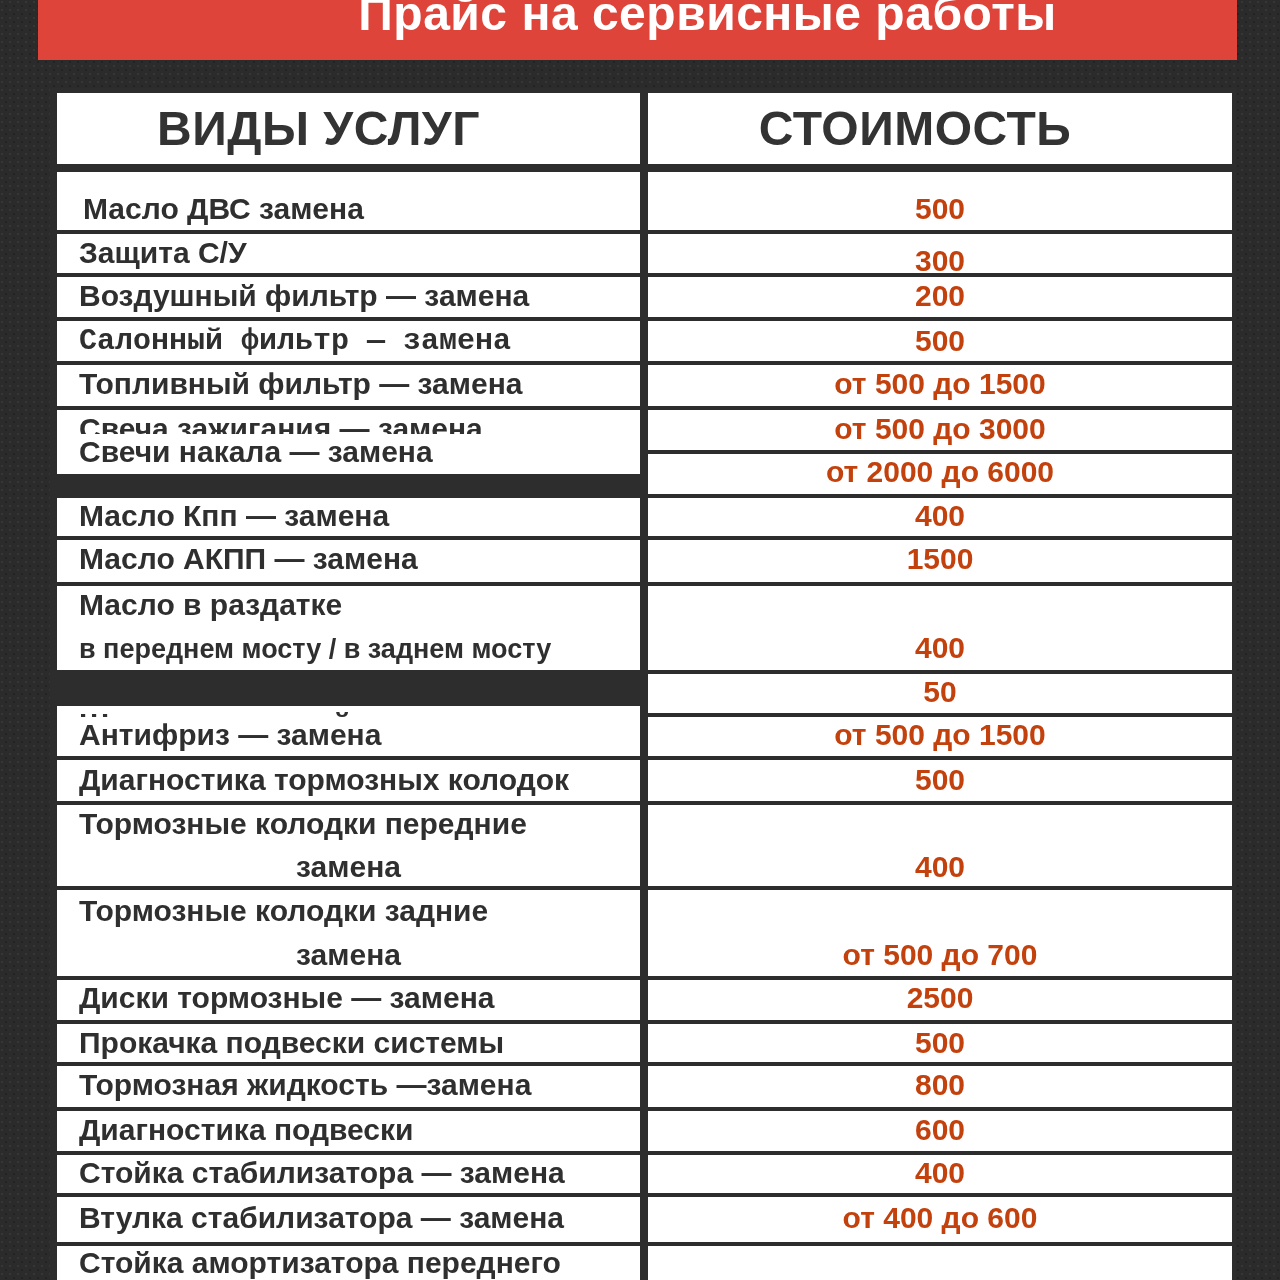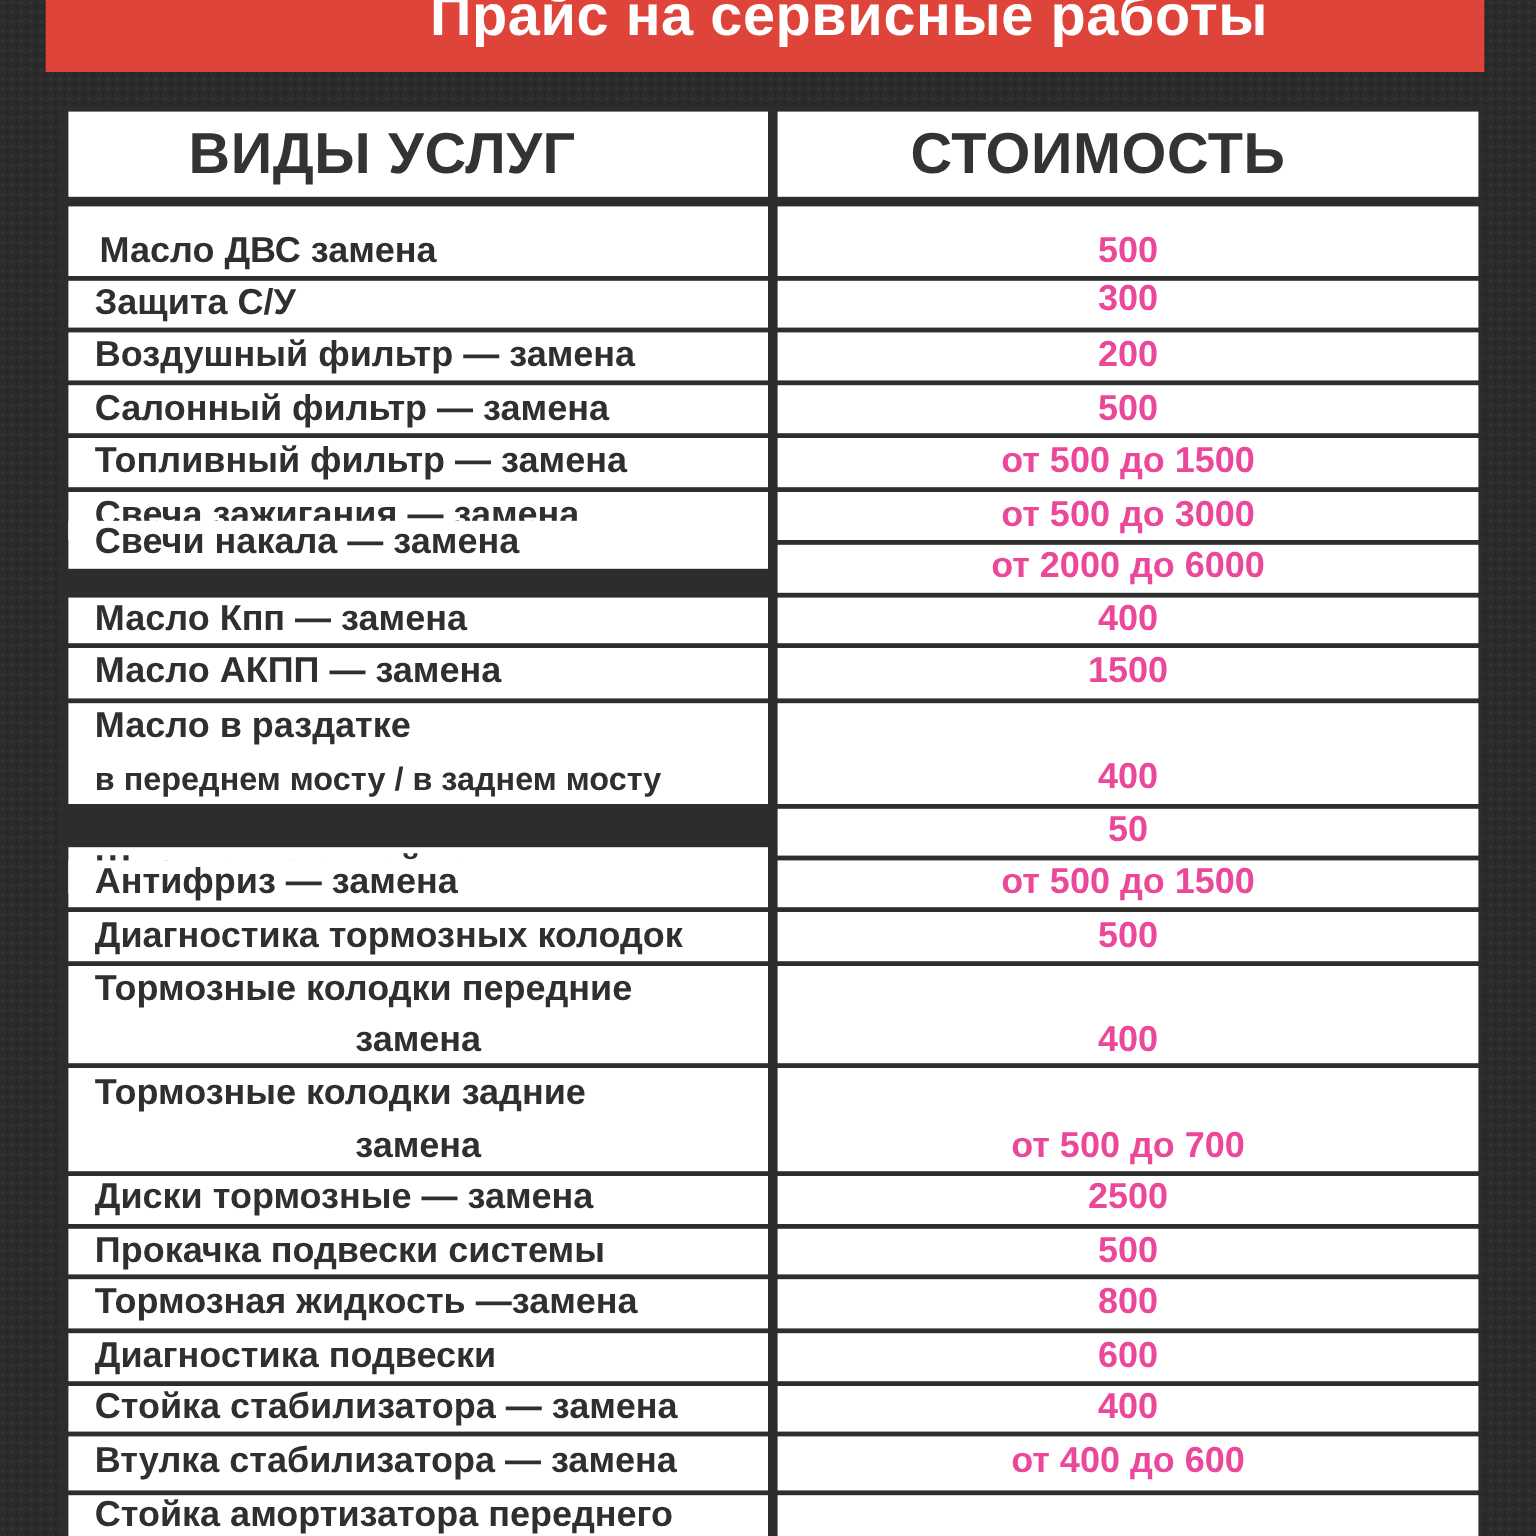--- a/index.html
+++ b/index.html
@@ -37,21 +37,21 @@
       display: flex; align-items: center; justify-content: center;
       letter-spacing: 0.5px;
     }
     .hdr-left { padding-right: 60px; }
     .hdr-right { padding-right: 50px; }
     .svc {
       font-weight: bold; font-size: 30px; color: #2f2f2f;
       padding-left: 22px;
     }
     .price {
-      font-weight: bold; font-size: 30px; color: #ec4899;
+      font-weight: bold; font-size: 30px; color: #c2410c;
       text-align: center; padding-right: 10px;
     }
     .line { position: absolute; left: 0; right: 0; line-height: 30px; }
     .sub { font-size: 27px; }
     .center-line { left: 0; right: 0; text-align: center; padding-left: 0; }
   </style>
 </head>
 <body>
 
 <div class="banner">
@@ -67,32 +67,32 @@
     <span class="line" style="top:22px;left:26px;">Масло ДВС  замена</span>
   </div>
 <div class="cell price col-right" style="top:172px;height:58px;">
     <span class="line" style="top:22px;">500</span>
   </div>
 
 <div class="cell svc col-left" style="top:234px;height:39px;">
     <span class="line" style="top:4px;left:22px;">Защита С/У</span>
   </div>
 <div class="cell price col-right" style="top:234px;height:39px;">
-    <span class="line" style="top:0;">300</span>
+    <span class="line" style="top:12px;">300</span>
   </div>
 
 <div class="cell svc col-left" style="top:277px;height:40px;">
     <span class="line" style="top:4px;left:22px;">Воздушный фильтр — замена</span>
   </div>
 <div class="cell price col-right" style="top:277px;height:40px;">
     <span class="line" style="top:4px;">200</span>
   </div>
 
 <div class="cell svc col-left" style="top:321px;height:40px;">
-    <span class="line" style="top:5px;left:22px;">Салонный фильтр — замена</span>
+    <span class="line" style="top:5px;left:22px;font-family:Liberation Mono, monospace;">Салонный фильтр — замена</span>
   </div>
 <div class="cell price col-right" style="top:321px;height:40px;">
     <span class="line" style="top:5px;">500</span>
   </div>
 
 <div class="cell svc col-left" style="top:365px;height:41px;">
     <span class="line" style="top:4px;left:22px;">Топливный фильтр — замена</span>
   </div>
 <div class="cell price col-right" style="top:365px;height:41px;">
     <span class="line" style="top:4px;">от 500 до 1500</span>

